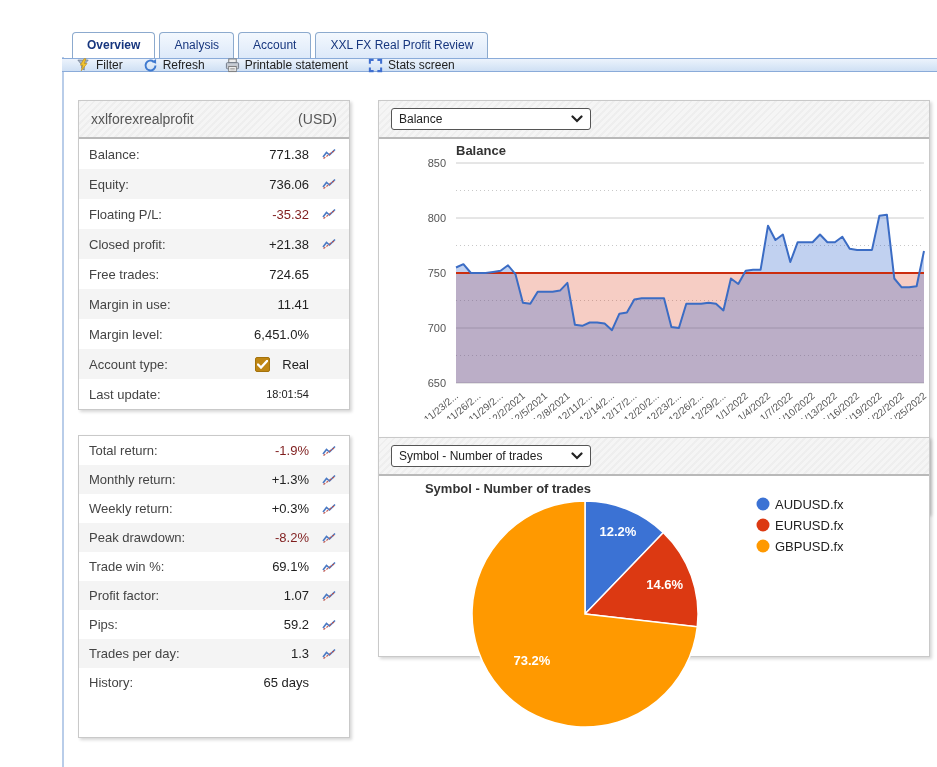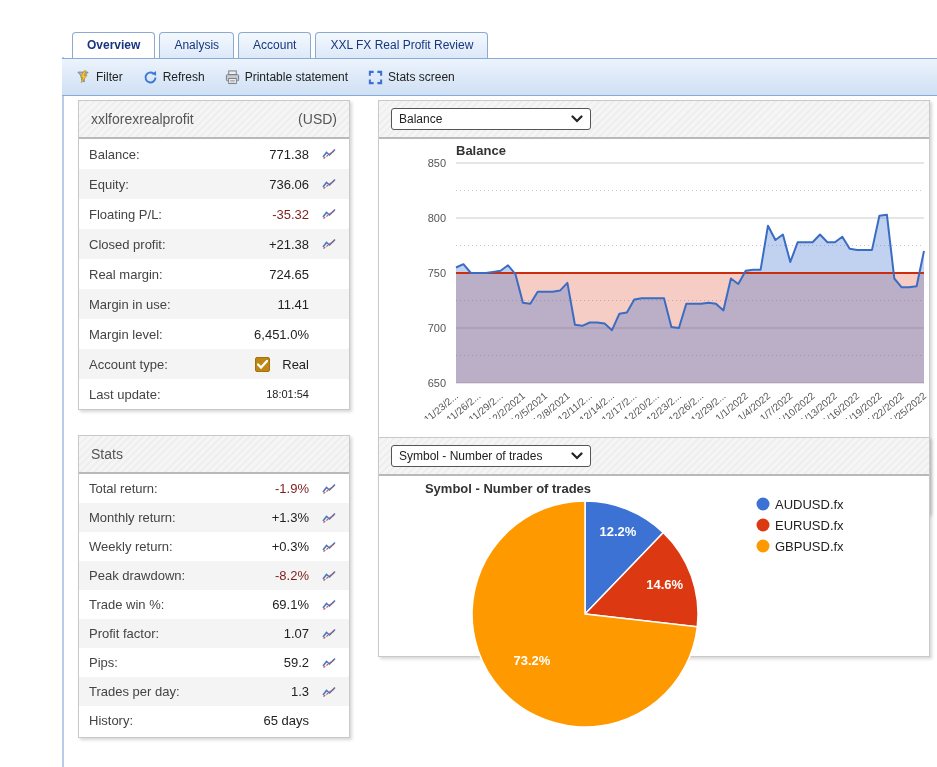--- a/index.html
+++ b/index.html
@@ -13,21 +13,21 @@
   
   .tab-bar{position:absolute;left:72px;top:32px;height:26px;display:flex;gap:4px;align-items:stretch;z-index:3;}
   .tab{
     box-sizing:border-box;padding:5px 14px 16px 14px;font-size:12px;color:#17367e;
     border:1px solid #8caace;border-bottom:none;border-radius:4px 4px 0 0;
     background:linear-gradient(#f3f8fe,#dde9f9);cursor:default;white-space:nowrap;
   }
   .tab.active{background:#ffffff;font-weight:bold;}
   
   .toolbar{
-    position:absolute;left:62px;right:0;top:58px;height:38px;box-sizing:border-box;
+    position:absolute;left:62px;right:0;top:58px;height:14px;box-sizing:border-box;
     background:linear-gradient(#ecf3fc,#cfe0f4);
     border-top:1px solid #8aabd9;border-bottom:1px solid #8aabd9;
     display:flex;align-items:center;padding-left:14px;gap:20px;font-size:12px;color:#222;z-index:2;
   }
   .tool-item{display:flex;align-items:center;gap:5px;cursor:default;}
   .tool-item svg{display:block;}
   
   .panel{
     position:absolute;box-sizing:border-box;background:#fff;
     border:1px solid #c9c9c9;box-shadow:2px 2px 3px rgba(0,0,0,.16);
@@ -172,21 +172,21 @@
           <span class="val">+21.38</span>
           <span class="icon-cell">
             <svg width="14" height="12" viewBox="0 0 14 12">
               <path d="M1 9 L4.5 4.5 L7.5 7 L13 1.5" stroke="#4a7ac4" fill="none" stroke-width="1.6"></path>
               <path d="M1.5 10.5 L12 3" stroke="#c0554d" stroke-width="1.2" stroke-dasharray="2.2,1.4"></path>
             </svg>
           </span>
         </span>
       </div>
       <div class="info-row">
-        <span>Real margin:</span>
+        <span>Free trades:</span>
         <span class="val-group">
           <span class="val">724.65</span>
           <span class="icon-cell"></span>
         </span>
       </div>
       <div class="info-row striped">
         <span>Margin in use:</span>
         <span class="val-group">
           <span class="val">11.41</span>
           <span class="icon-cell"></span>
@@ -215,23 +215,20 @@
         <span>Last update:</span>
         <span class="val-group">
           <span class="val small">18:01:54</span>
           <span class="icon-cell"></span>
         </span>
       </div>
     </div>
 </div>
 
 <div class="panel panel-stats">
-  <div class="panel-head">
-    <span>Stats</span>
-  </div>
   <div id="stats-rows">
       <div class="info-row">
         <span>Total return:</span>
         <span class="val-group">
           <span class="val neg">-1.9%</span>
           <span class="icon-cell">
             <svg width="14" height="12" viewBox="0 0 14 12">
               <path d="M1 9 L4.5 4.5 L7.5 7 L13 1.5" stroke="#4a7ac4" fill="none" stroke-width="1.6"></path>
               <path d="M1.5 10.5 L12 3" stroke="#c0554d" stroke-width="1.2" stroke-dasharray="2.2,1.4"></path>
             </svg>

